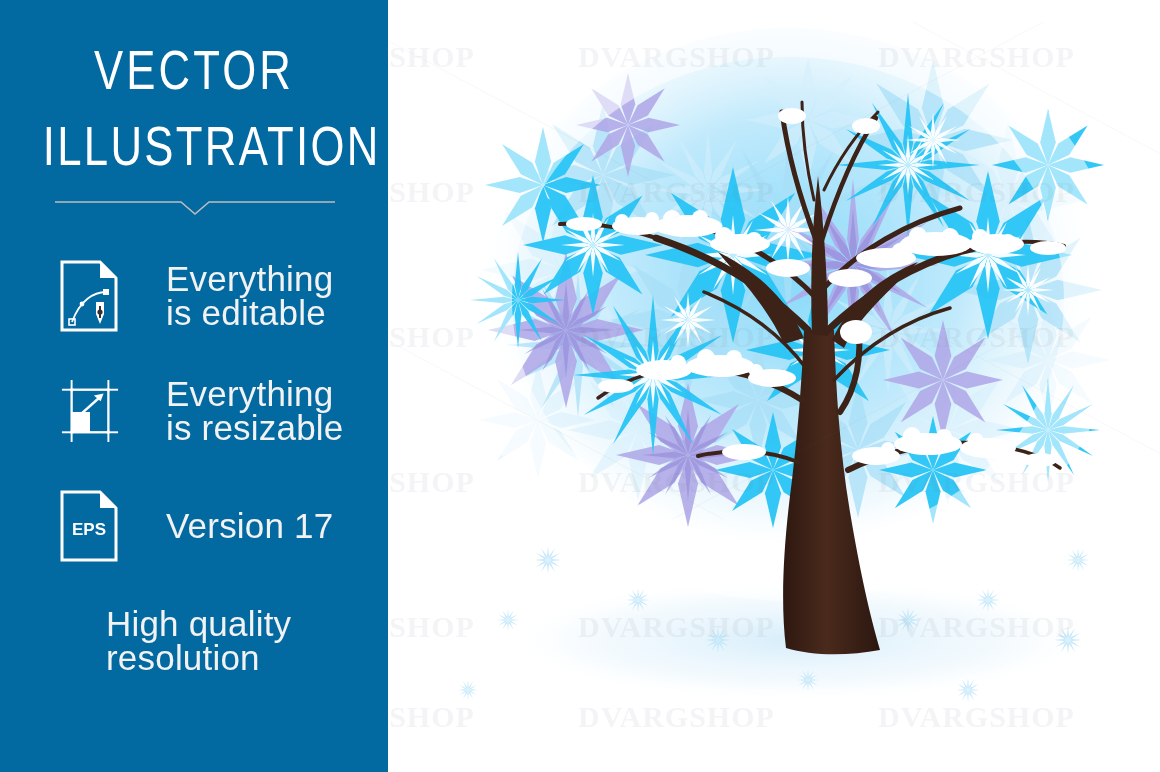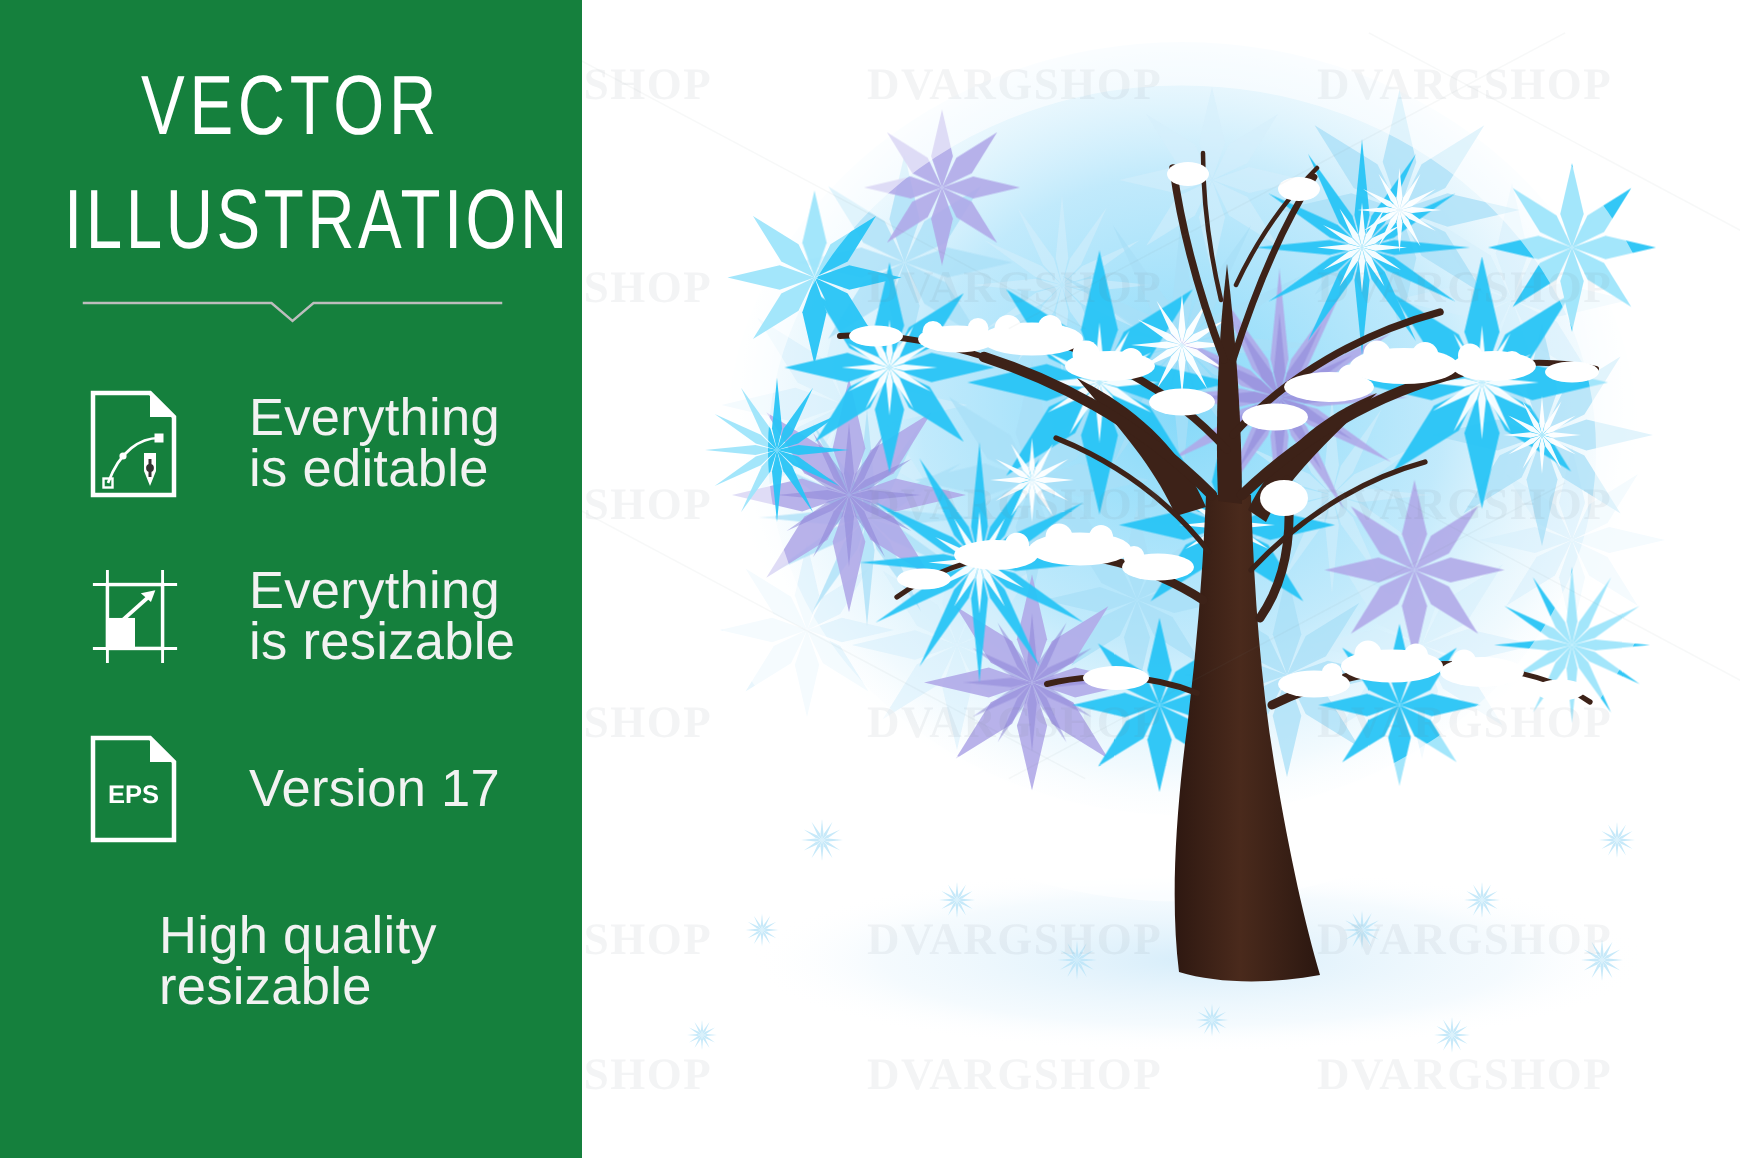--- a/index.html
+++ b/index.html
@@ -7,21 +7,21 @@
   body {
     font-family:"Liberation Sans", sans-serif;
     background:#ffffff;
     position:relative;
   }
   #stage { position:relative; width:1160px; height:772px; overflow:hidden; }
 
   
   #sidebar {
     position:absolute; left:0; top:0; width:388px; height:772px;
-    background:#15803d;
+    background:#0369a1;
   }
   #brand-title {
     position:absolute; left:0; top:38px; width:388px; text-align:center;
     color:#ffffff;
   }
   #brand-line1 {
     display:block;
     font-size:56px; line-height:64px; font-weight:400;
     letter-spacing:4px;
     transform:scaleX(0.78); transform-origin:center center;
@@ -162,21 +162,21 @@
             <path d="M2 2 L40 2 L56 18 L56 70 L2 70 Z" fill="none" stroke="#ffffff" stroke-width="3"></path>
             <path d="M40 2 L40 18 L56 18 Z" fill="#ffffff"></path>
             <text class="doc-abbr" x="29" y="45" text-anchor="middle">EPS</text>
           </svg>
         </div>
         <div class="feature-label">Version 17</div>
       </div>
 
       <div class="feature-row">
         <div class="feature-label">High quality
-resizable</div>
+resolution</div>
       </div>
 
     </div>
   </div>
 
   <div id="canvas">
 
     <svg id="art" viewBox="0 0 772 772">
       <defs>
         <radialGradient id="crownGlow" cx="50%" cy="45%" r="52%">

